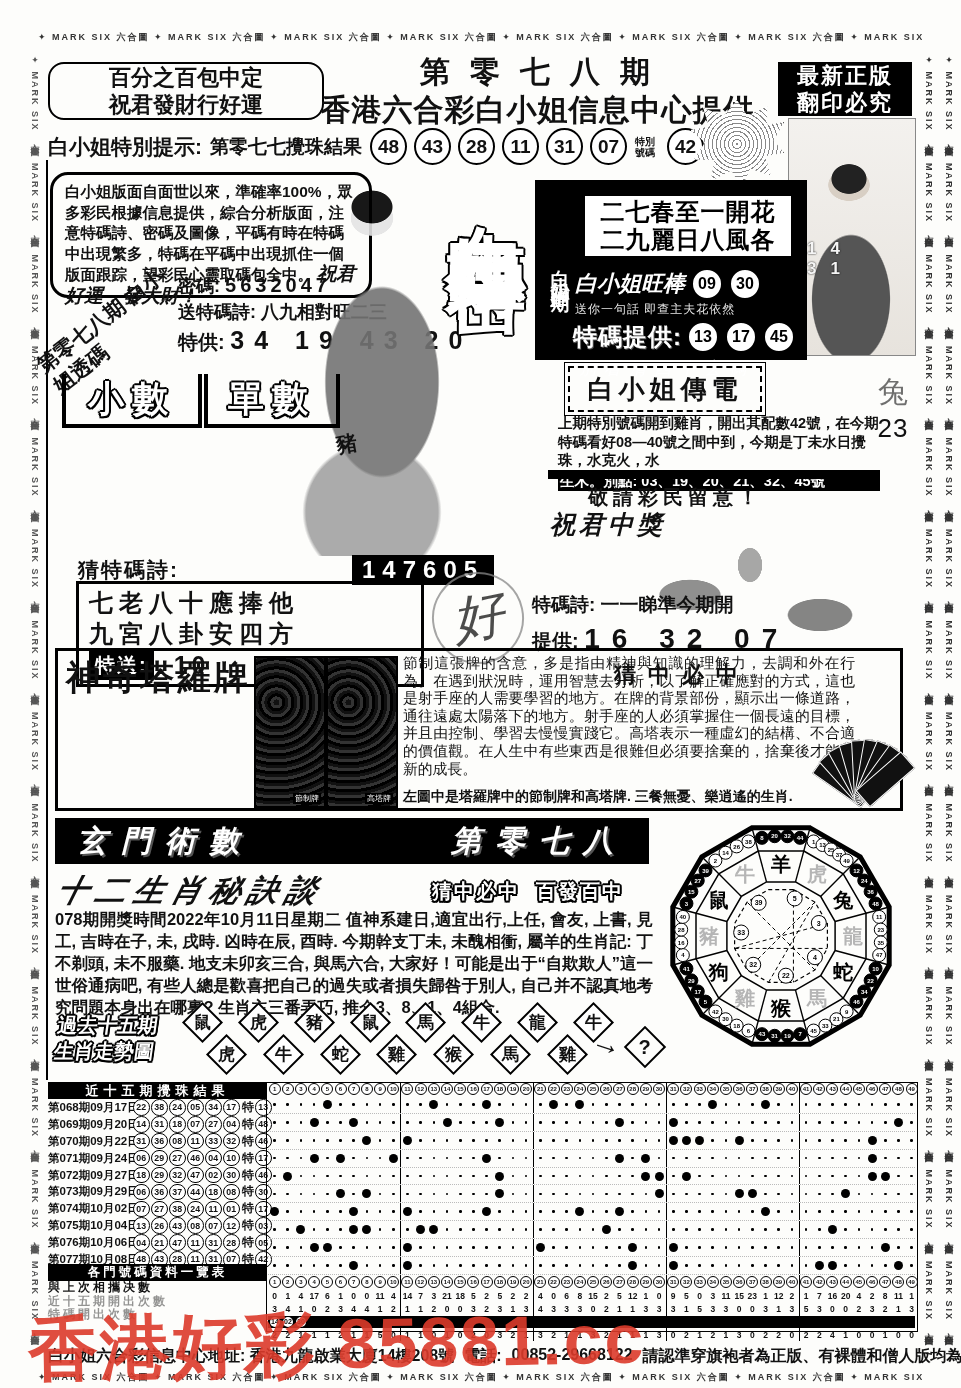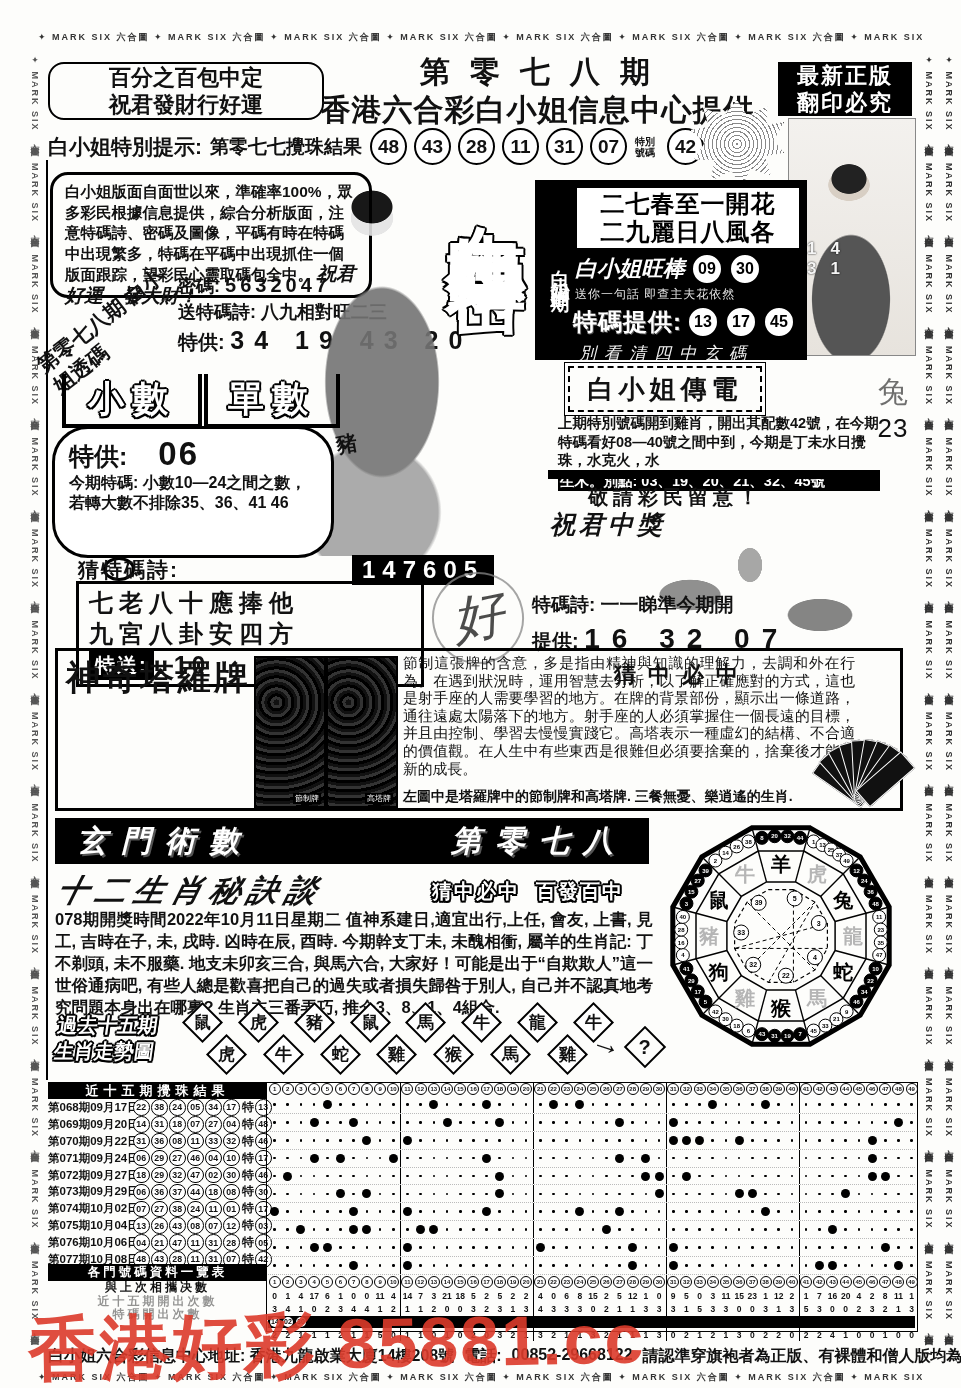--- a/index.html
+++ b/index.html
@@ -53,21 +53,21 @@
       radial-gradient(ellipse 50px 40px at 120px 55px,#1a1a1a 0 40%,transparent 42%),
       radial-gradient(ellipse 36px 30px at 120px 66px,#cfc6ba 0 58%,transparent 60%),
       radial-gradient(ellipse 90px 150px at 130px 230px,#777 0 62%,transparent 64%),
       radial-gradient(ellipse 120px 120px at 120px 360px,#999 0 55%,transparent 58%);
       filter:contrast(1.4) grayscale(1);}
   #center-title{left:432px;top:162px;writing-mode:vertical-rl;font-size:80px;font-weight:900;letter-spacing:6px;}
   
   #black-box{left:535px;top:180px;width:272px;height:180px;background:#000;color:#fff;display:flex;box-sizing:border-box;padding:4px;}
   #bb-side{writing-mode:vertical-rl;font-size:19px;font-weight:900;letter-spacing:6px;width:34px;text-align:center;}
   #bb-main{flex:1;}
-  #bb-poem{background:#fff;color:#000;border:2px solid #000;margin:2px;padding:2px 4px;
+  #bb-poem{background:#fff;color:#000;border:2px solid #000;margin:10px;padding:2px 4px;
       font-size:24px;font-weight:900;line-height:28px;letter-spacing:1px;text-align:center;}
   #bb-hot{display:flex;align-items:center;gap:6px;font-size:22px;font-weight:900;font-style:italic;margin:3px 0 1px 2px;}
   .wcirc{width:28px;height:28px;border-radius:50%;background:#fff;color:#000;border:2px solid #000;
       display:inline-flex;align-items:center;justify-content:center;font-size:16px;font-weight:900;font-style:normal;}
   #bb-phrase{font-size:12px;letter-spacing:1px;opacity:.9;margin-left:2px;}
   #bb-provide{display:flex;align-items:center;gap:5px;margin-top:3px;}
   #bb-provide-label{font-size:24px;font-weight:900;letter-spacing:1px;text-shadow:1px 1px 0 #555;}
   #bb-bottom{font-size:17px;font-style:italic;letter-spacing:8px;margin-top:4px;margin-left:6px;opacity:.95;}
   
   #telegram-box{left:568px;top:366px;width:190px;height:42px;border:2px dashed #000;box-shadow:0 0 0 3px #fff,0 0 0 4px #000;
@@ -146,21 +146,21 @@
   #results{left:48px;top:1082px;width:219px;}
   #results-header{background:#000;color:#fff;font-size:13px;font-weight:900;letter-spacing:5px;text-align:center;height:17px;line-height:17px;}
   .rrow{display:flex;align-items:center;height:16.9px;}
   .rlabel{width:85px;font-size:11.5px;font-weight:bold;white-space:nowrap;}
   .ncirc{width:14.5px;height:14.5px;border:1.2px solid #000;border-radius:50%;display:inline-flex;align-items:center;
       justify-content:center;font-size:8.8px;font-weight:bold;margin-right:1.5px;background:#fff;flex:none;}
   .rspec{font-size:12px;font-weight:900;margin:0 1px;}
   
   #stats-left{left:48px;top:1264px;width:219px;}
   #stats-header{background:#000;color:#fff;font-size:12.5px;font-weight:900;letter-spacing:3px;text-align:center;height:15px;line-height:15px;border:1px solid #000;}
-  .stat-label{font-size:12px;font-weight:900;text-align:center;height:13.5px;line-height:13.5px;letter-spacing:3px;}
+  .stat-label{font-size:12px;font-weight:900;height:13.5px;line-height:13.5px;letter-spacing:3px;}
   .stat-label.dim{opacity:.45;}
   
   #grid{left:268px;top:1082px;width:647px;}
   .grow,.gheader,.gstat{display:flex;}
   .gcell{width:13.2px;flex:none;display:flex;align-items:center;justify-content:center;position:relative;}
   .gdiv{border-right:1.2px solid #000;}
   .gheader{height:14px;}
   .gchip{width:10px;height:10px;border:1px solid #000;border-radius:50%;font-size:6px;font-weight:bold;
       display:flex;align-items:center;justify-content:center;background:#fff;}
   .grow{height:16.9px;border-bottom:0.5px dotted #bbb;}
@@ -274,25 +274,20 @@
     <div style="opacity:.6;">兔</div>
     <div id="rabbit-num">23</div>
   </div>
 
   <div class="abs panel-head" id="panel-small">
     <span class="outline">小數</span>
     </div>
   <div class="abs panel-head" id="panel-odd">
     <span class="outline">單數</span>
     </div>
-  <div class="abs" id="bubble">
-    <div id="bubble-offer"><span>特供:</span>
-      <b>06</b></div>
-    <div id="bubble-text">今期特碼: 小數10—24之間之數，若轉大數不排除35、36、41 46</div>
-  </div>
   <div class="abs" id="zhu">豬</div>
 
   <div class="abs" id="sketch"></div>
 
   <div class="abs" id="guess-title">猜特碼詩:</div>
   <div class="abs" id="guess-box">
     <div class="poem-line">七老八十應捧他</div>
     <div class="poem-line">九宮八卦安四方</div>
     <div id="send-row">
       <span id="send-chip">特送:</span>

